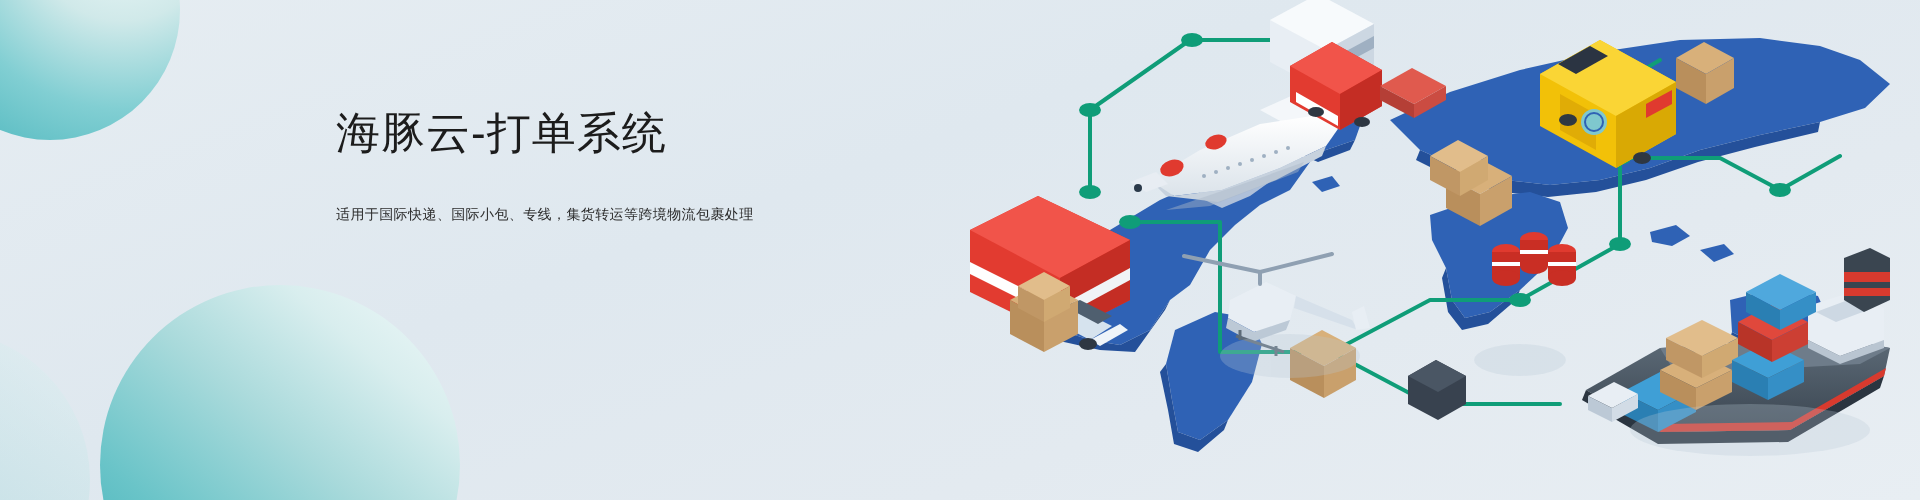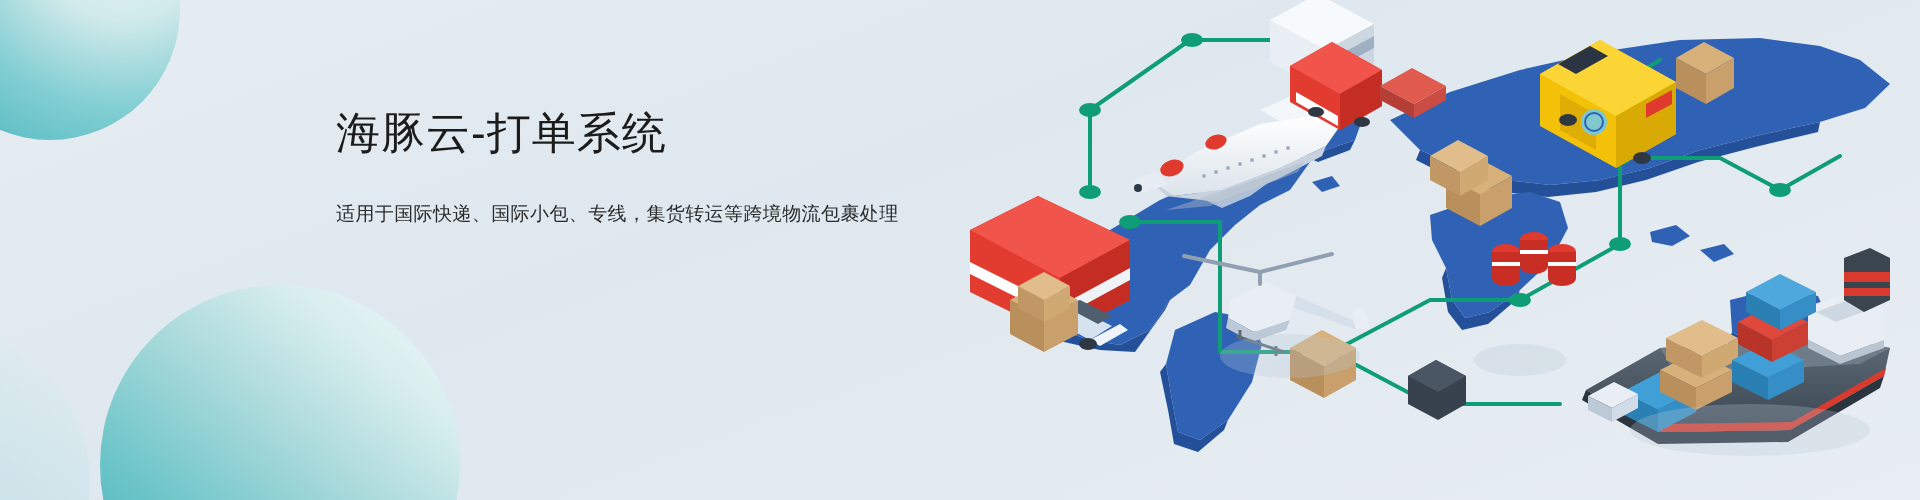--- a/index.html
+++ b/index.html
@@ -54,21 +54,21 @@
   .title{
     font-size:44px;
     line-height:58px;
     font-weight:400;
     color:#1c1c1c;
     letter-spacing:1px;
     white-space:nowrap;
   }
   .subtitle{
     margin-top:38px;
-    font-size:19px;
+    font-size:14px;
     line-height:28px;
     font-weight:400;
     color:#2b2b2b;
     letter-spacing:.4px;
     white-space:nowrap;
   }
 
   
   .illustration{
     position:absolute;

